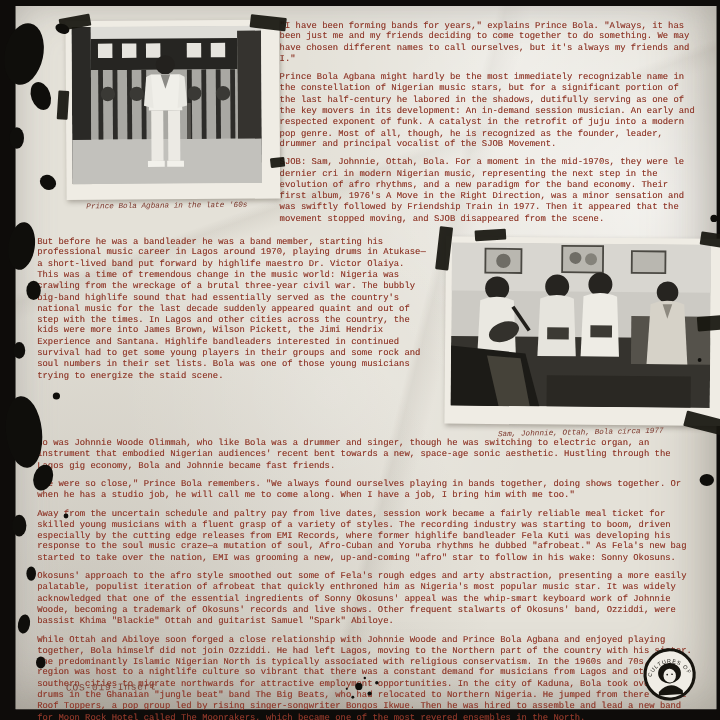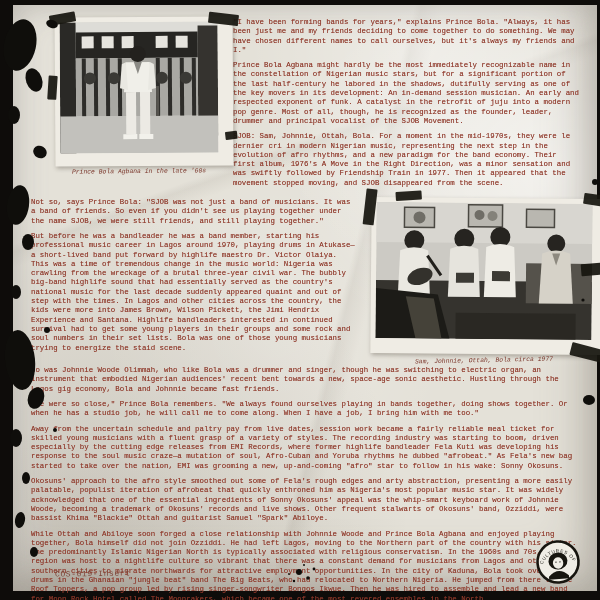--- a/index.html
+++ b/index.html
@@ -116,21 +116,20 @@
       </div>
       <div class="text-top tw">
         <p>"I have been forming bands for years," explains Prince Bola. "Always, it has been just me and my friends deciding to come together to do something. We may have chosen different names to call ourselves, but it's always my friends and I."</p>
         <p>Prince Bola Agbana might hardly be the most immediately recognizable name in the constellation of Nigerian music stars, but for a significant portion of the last half-century he labored in the shadows, dutifully serving as one of the key movers in its development: An in-demand session musician. An early and respected exponent of funk. A catalyst in the retrofit of juju into a modern pop genre. Most of all, though, he is recognized as the founder, leader, drummer and principal vocalist of the SJOB Movement.</p>
         <p>SJOB: Sam, Johnnie, Ottah, Bola. For a moment in the mid-1970s, they were le dernier cri in modern Nigerian music, representing the next step in the evolution of afro rhythms, and a new paradigm for the band economy. Their first album, 1976's A Move in the Right Direction, was a minor sensation and was swiftly followed by Friendship Train in 1977. Then it appeared that the movement stopped moving, and SJOB disappeared from the scene.</p>
       </div>
     </div>
 
     <div class="row">
       <div class="mid-text tw">
-        <p>Not so, says Prince Bola: "SJOB was not just a band of musicians. It was a band of friends. So even if you didn't see us playing together under the name SJOB, we were still friends, and still playing together."</p>
         <p>But before he was a bandleader he was a band member, starting his professional music career in Lagos around 1970, playing drums in Atukase—a short-lived band put forward by highlife maestro Dr. Victor Olaiya. This was a time of tremendous change in the music world: Nigeria was crawling from the wreckage of a brutal three-year civil war. The bubbly big-band highlife sound that had essentially served as the country's national music for the last decade suddenly appeared quaint and out of step with the times. In Lagos and other cities across the country, the kids were more into James Brown, Wilson Pickett, the Jimi Hendrix Experience and Santana. Highlife bandleaders interested in continued survival had to get some young players in their groups and some rock and soul numbers in their set lists. Bola was one of those young musicians trying to energize the staid scene.</p>
       </div>
       <div class="photo-right-wrap">
         <div class="photo photo-right">
           <svg viewBox="0 0 216 136">
             <rect x="0" y="0" width="216" height="136" fill="#cccac4"></rect>
             <rect x="0" y="0" width="216" height="40" fill="#d8d6d0"></rect>
 
             <rect x="28" y="5" width="30" height="20" fill="#b9b7b0" stroke="#4a4842" stroke-width="1.5"></rect>
             <circle cx="43" cy="15" r="6" fill="#6f6d66"></circle>

